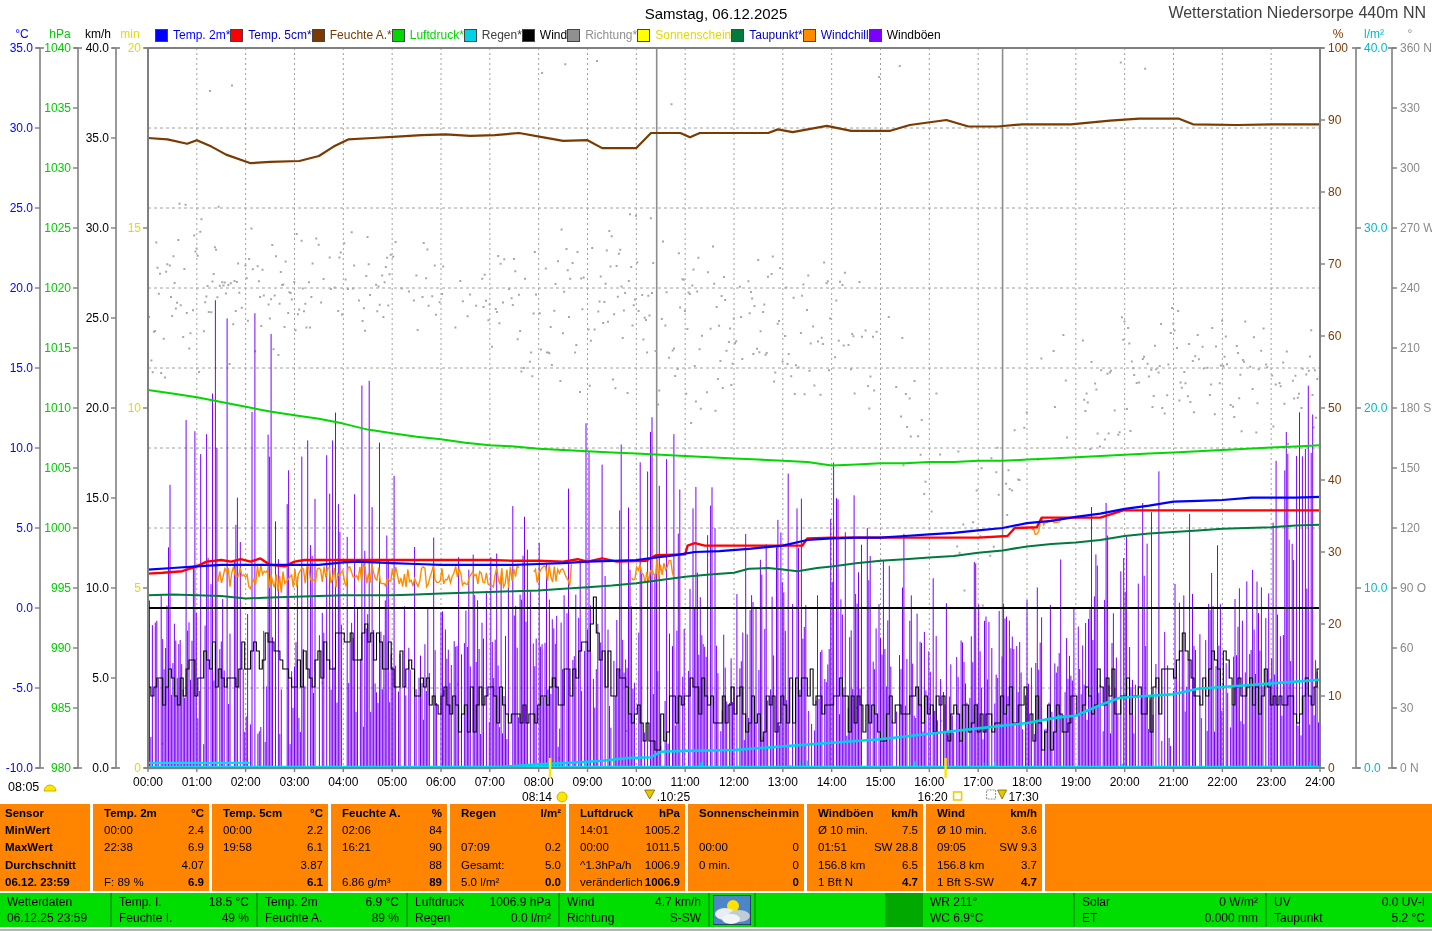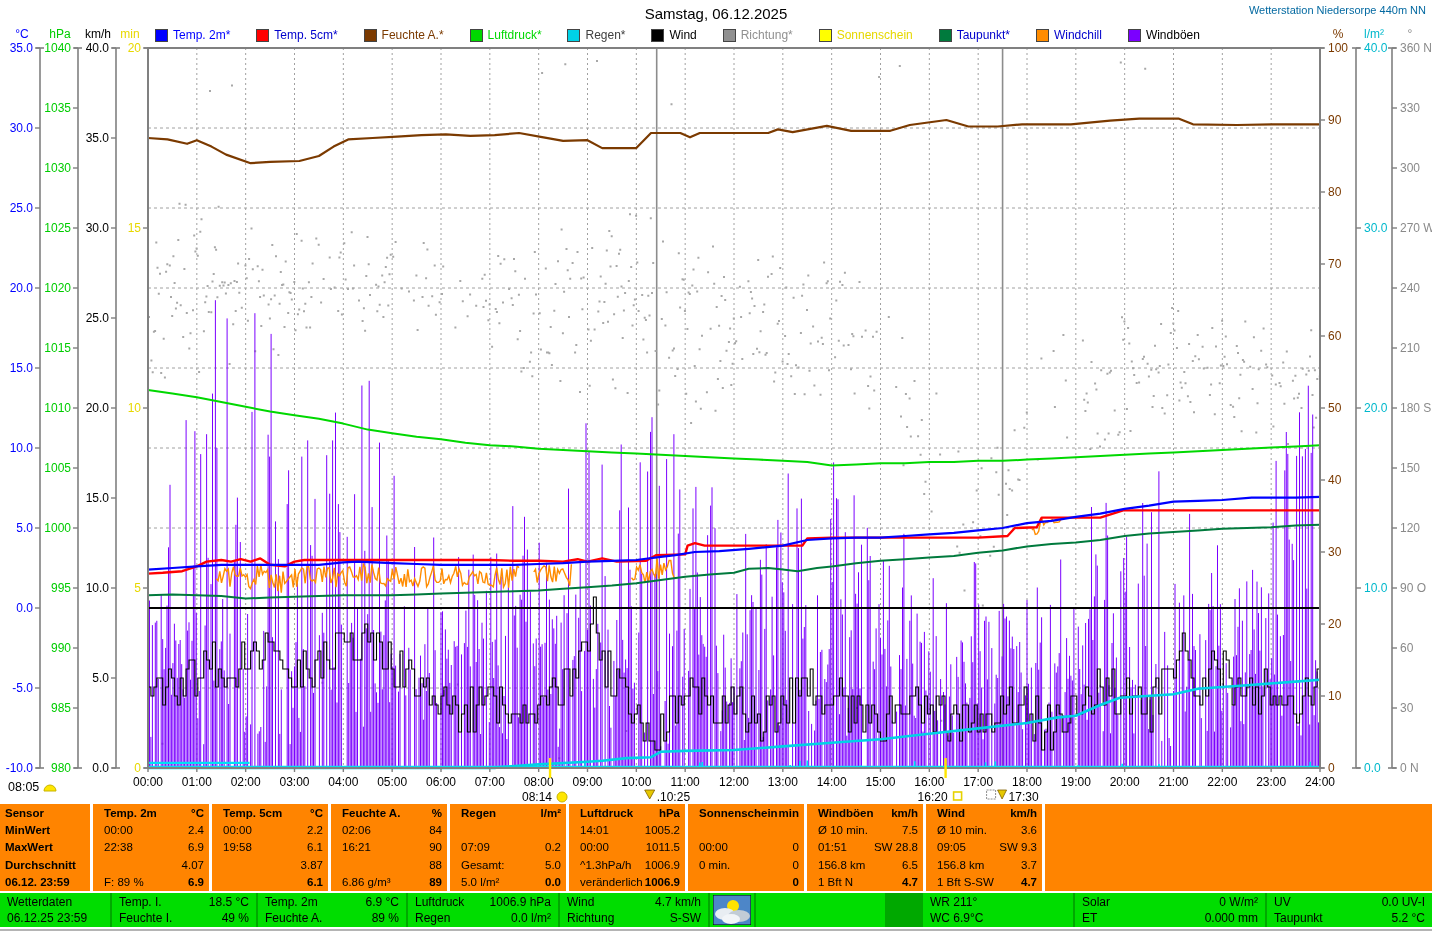--- a/index.html
+++ b/index.html
@@ -1,22 +1,22 @@
 <!DOCTYPE html>
 <html><head>
 <meta charset="utf-8">
 <style>
   html,body{margin:0;padding:0;background:#fff;}
   .page{position:relative;width:1432px;height:931px;background:#fff;overflow:hidden;
         font-family:"Liberation Sans",sans-serif;}
   .title{position:absolute;top:5px;left:0;width:100%;text-align:center;
          font-size:15px;color:#000;}
-  .station{position:absolute;top:4px;right:6px;font-size:11px;color:#0369a1;}
+  .station{position:absolute;top:4px;right:6px;font-size:16px;color:#404040;}
   .legend{position:absolute;top:28px;left:155px;width:1045px;display:flex;
-          justify-content:space-between;align-items:center;font-size:12px;}
+          align-items:center;font-size:12px;}
   .legend-item{display:flex;align-items:center;gap:5px;white-space:nowrap;}
   .legend-box{width:11px;height:11px;border:1px solid #444;display:inline-block;}
   #chart{position:absolute;top:0;left:0;}
   #sensor-table{position:absolute;top:804px;left:0;width:1432px;height:87px;
         display:grid;grid-template-columns:90px repeat(8,116px) 1fr;column-gap:3px;
         background:#fff;font-size:11.5px;}
   .ocol{background:#ff8400;display:grid;grid-auto-rows:17.4px;}
   .ocell{display:flex;align-items:center;justify-content:space-between;
          padding:0 5px;white-space:nowrap;color:#000;}
   .ocell .lft{text-align:left;padding-left:6px;}

